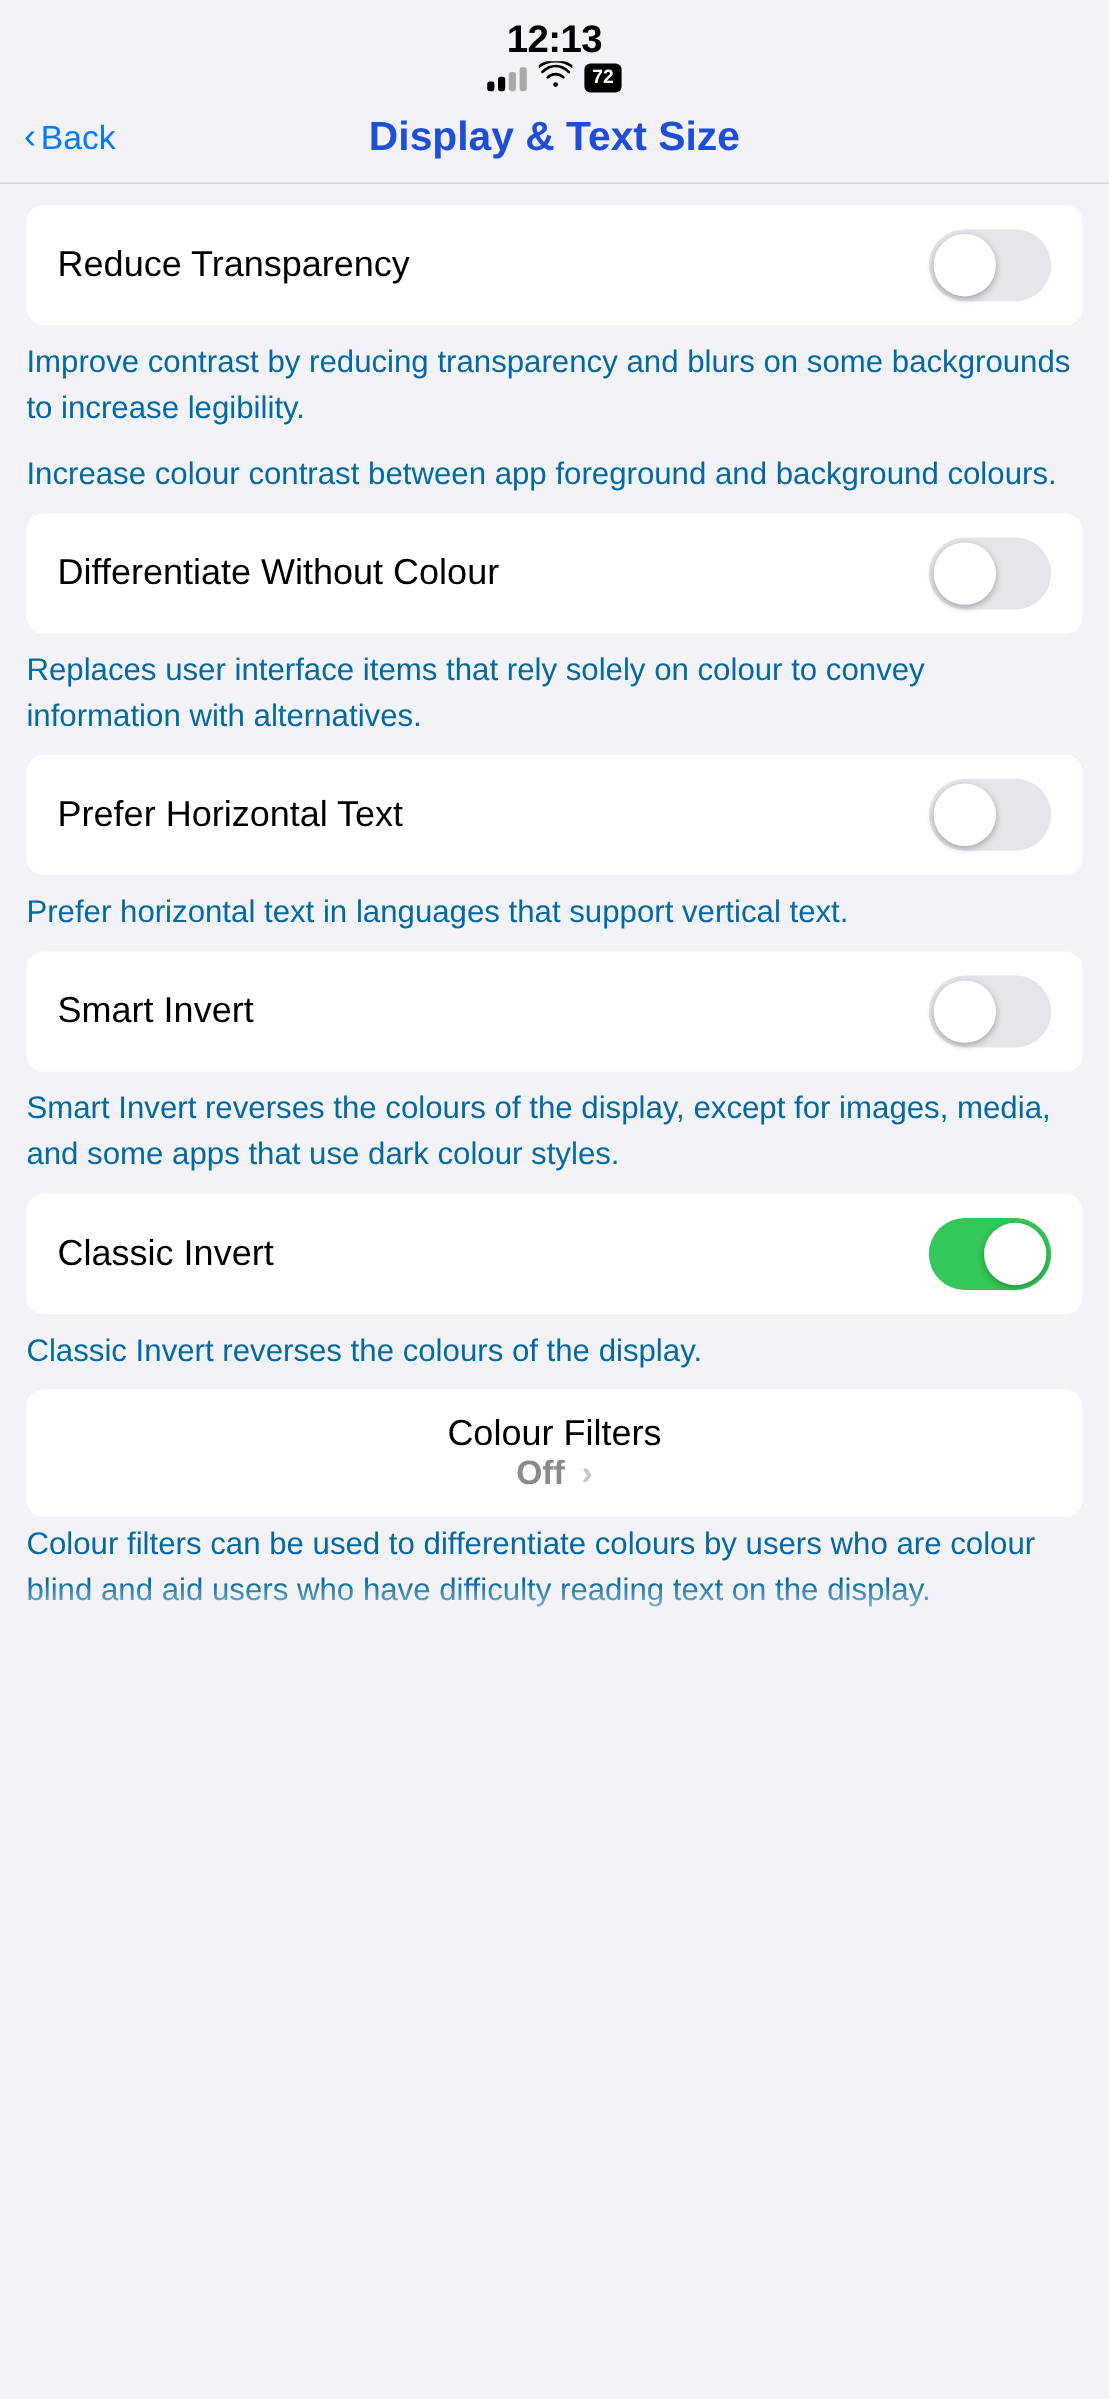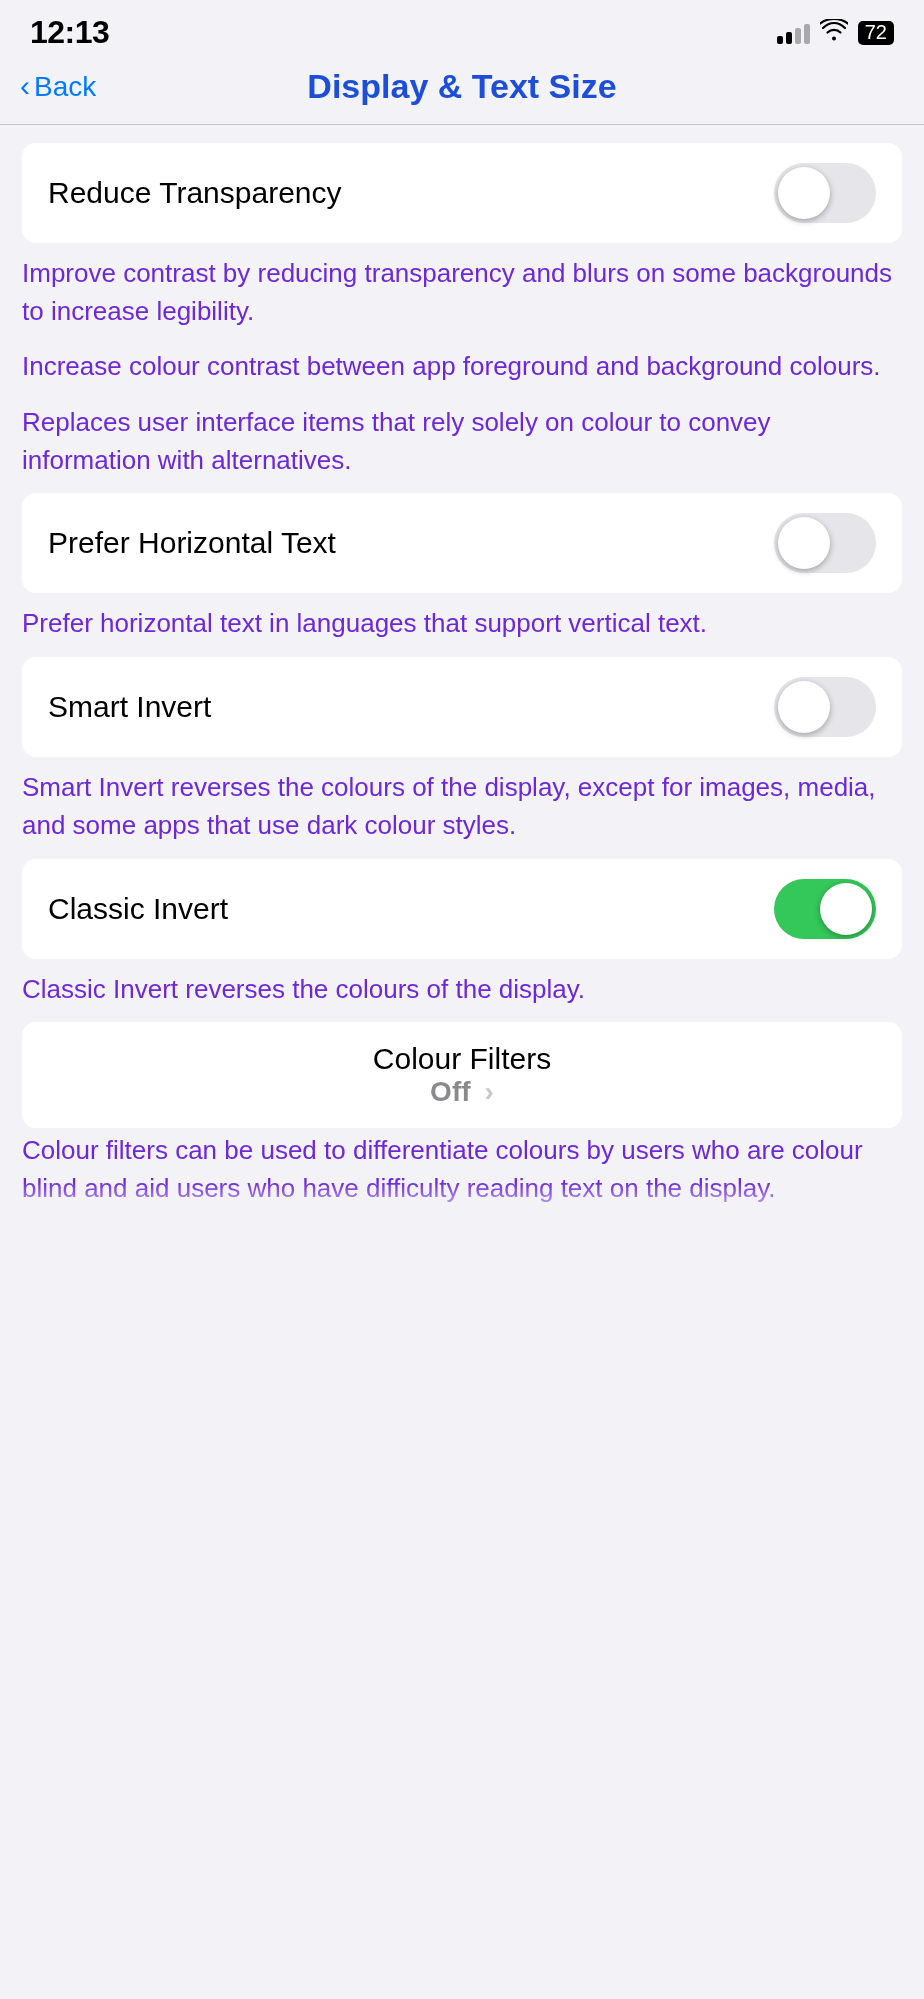--- a/index.html
+++ b/index.html
@@ -12,20 +12,21 @@
       overflow-x: hidden;
     }
 
     
     .status-bar {
       display: flex;
       justify-content: space-between;
       align-items: center;
       padding: 14px 30px 8px 30px;
       background: #f2f2f7;
+      flex-direction: column;
     }
     .status-time {
       font-size: 32px;
       font-weight: 600;
       color: #000;
       letter-spacing: -0.5px;
     }
     .status-icons {
       display: flex;
       align-items: center;
@@ -50,22 +51,22 @@
       font-size: 20px;
       color: #000;
     }
     .battery-box {
       display: flex;
       align-items: center;
       background: #000;
       border-radius: 5px;
       padding: 3px 7px;
       color: #fff;
-      font-size: 20px;
-      font-weight: 400;
+      font-size: 16px;
+      font-weight: 700;
       height: 24px;
     }
 
     
     .nav-header {
       display: flex;
       align-items: center;
       justify-content: center;
       padding: 8px 20px 18px 20px;
       background: #f2f2f7;
@@ -126,21 +127,21 @@
     }
     .setting-label {
       font-size: 30px;
       font-weight: 400;
       color: #000;
     }
 
     
     .setting-description {
       font-size: 26px;
-      color: #6d28d9;
+      color: #0369a1;
       line-height: 1.45;
       padding: 4px 0 14px 0;
     }
 
     
     .toggle {
       position: relative;
       width: 102px;
       height: 60px;
       flex-shrink: 0;
@@ -259,20 +260,29 @@
       <div class="toggle off">
         <div class="toggle-track off"></div>
         <div class="toggle-thumb" style="left:4px;"></div>
       </div>
     </div>
   </div>
   <p class="setting-description">Improve contrast by reducing transparency and blurs on some backgrounds to increase legibility.</p>
 
   <p class="setting-description">Increase colour contrast between app foreground and background colours.</p>
 
+  <div class="setting-card">
+    <div class="setting-row">
+      <span class="setting-label">Differentiate Without Colour</span>
+      <div class="toggle off">
+        <div class="toggle-track off"></div>
+        <div class="toggle-thumb" style="left:4px;"></div>
+      </div>
+    </div>
+  </div>
   <p class="setting-description">Replaces user interface items that rely solely on colour to convey information with alternatives.</p>
 
   <div class="setting-card">
     <div class="setting-row">
       <span class="setting-label">Prefer Horizontal Text</span>
       <div class="toggle off">
         <div class="toggle-track off"></div>
         <div class="toggle-thumb" style="left:4px;"></div>
       </div>
     </div>

